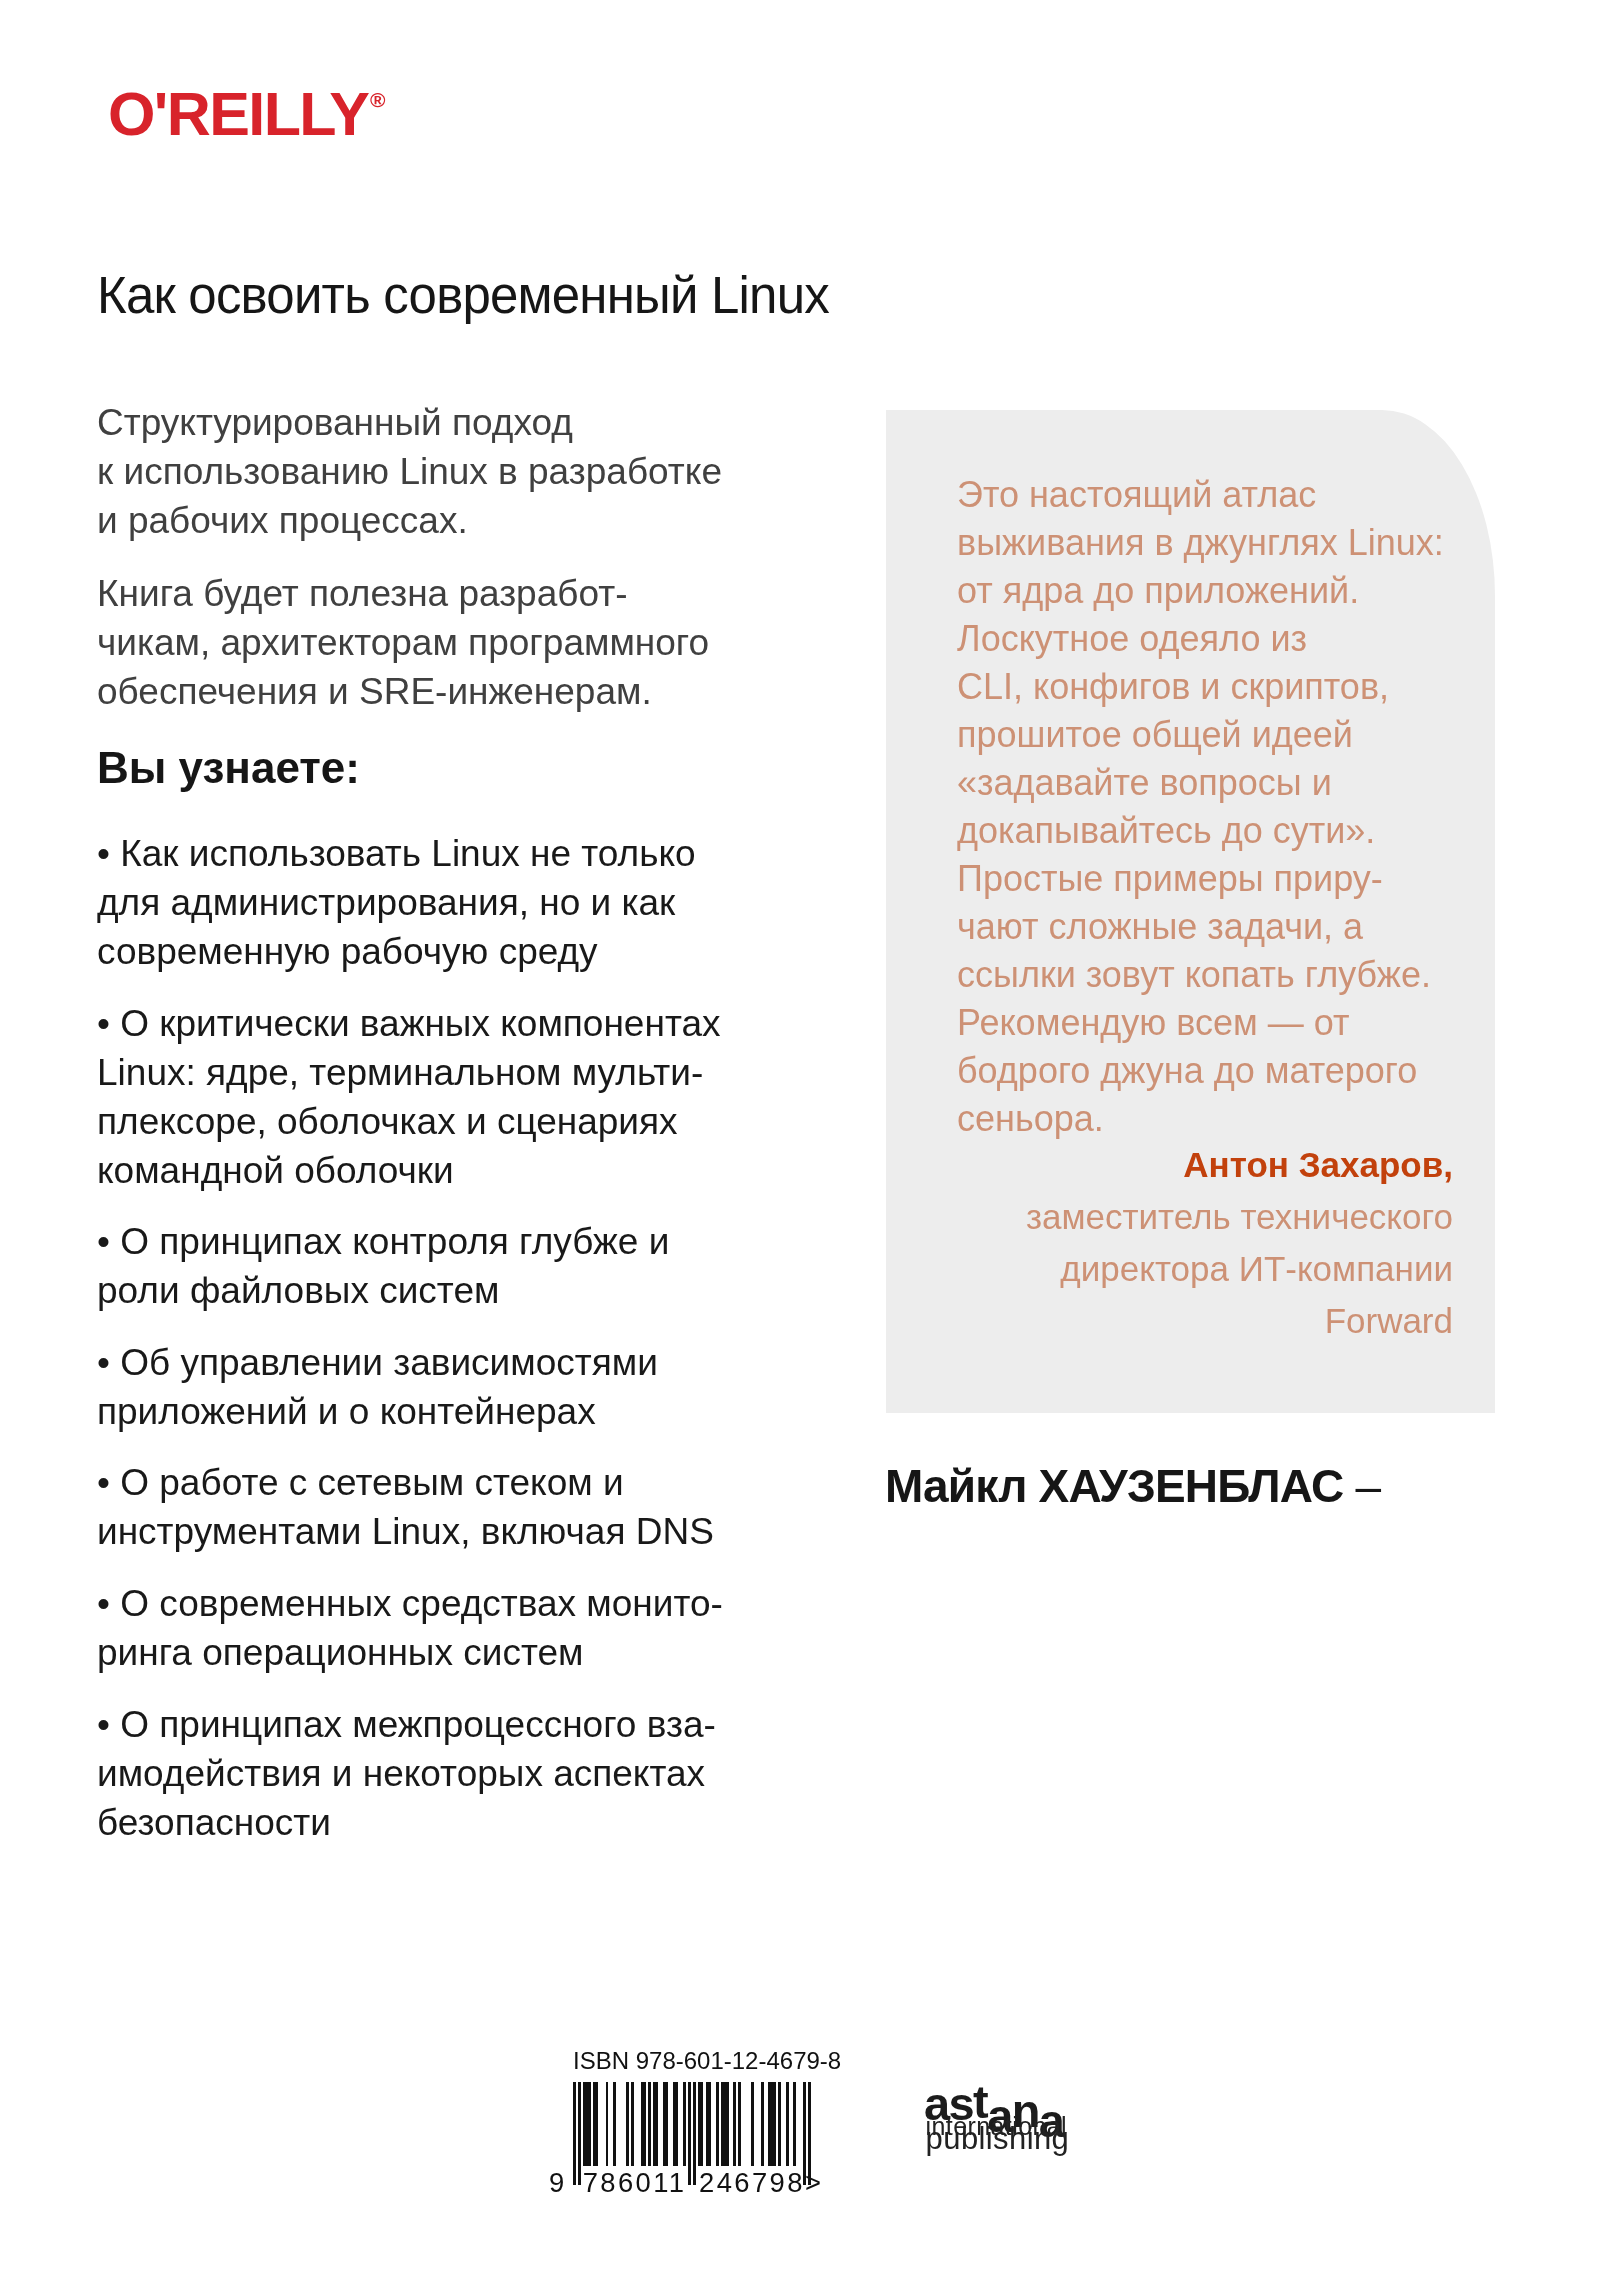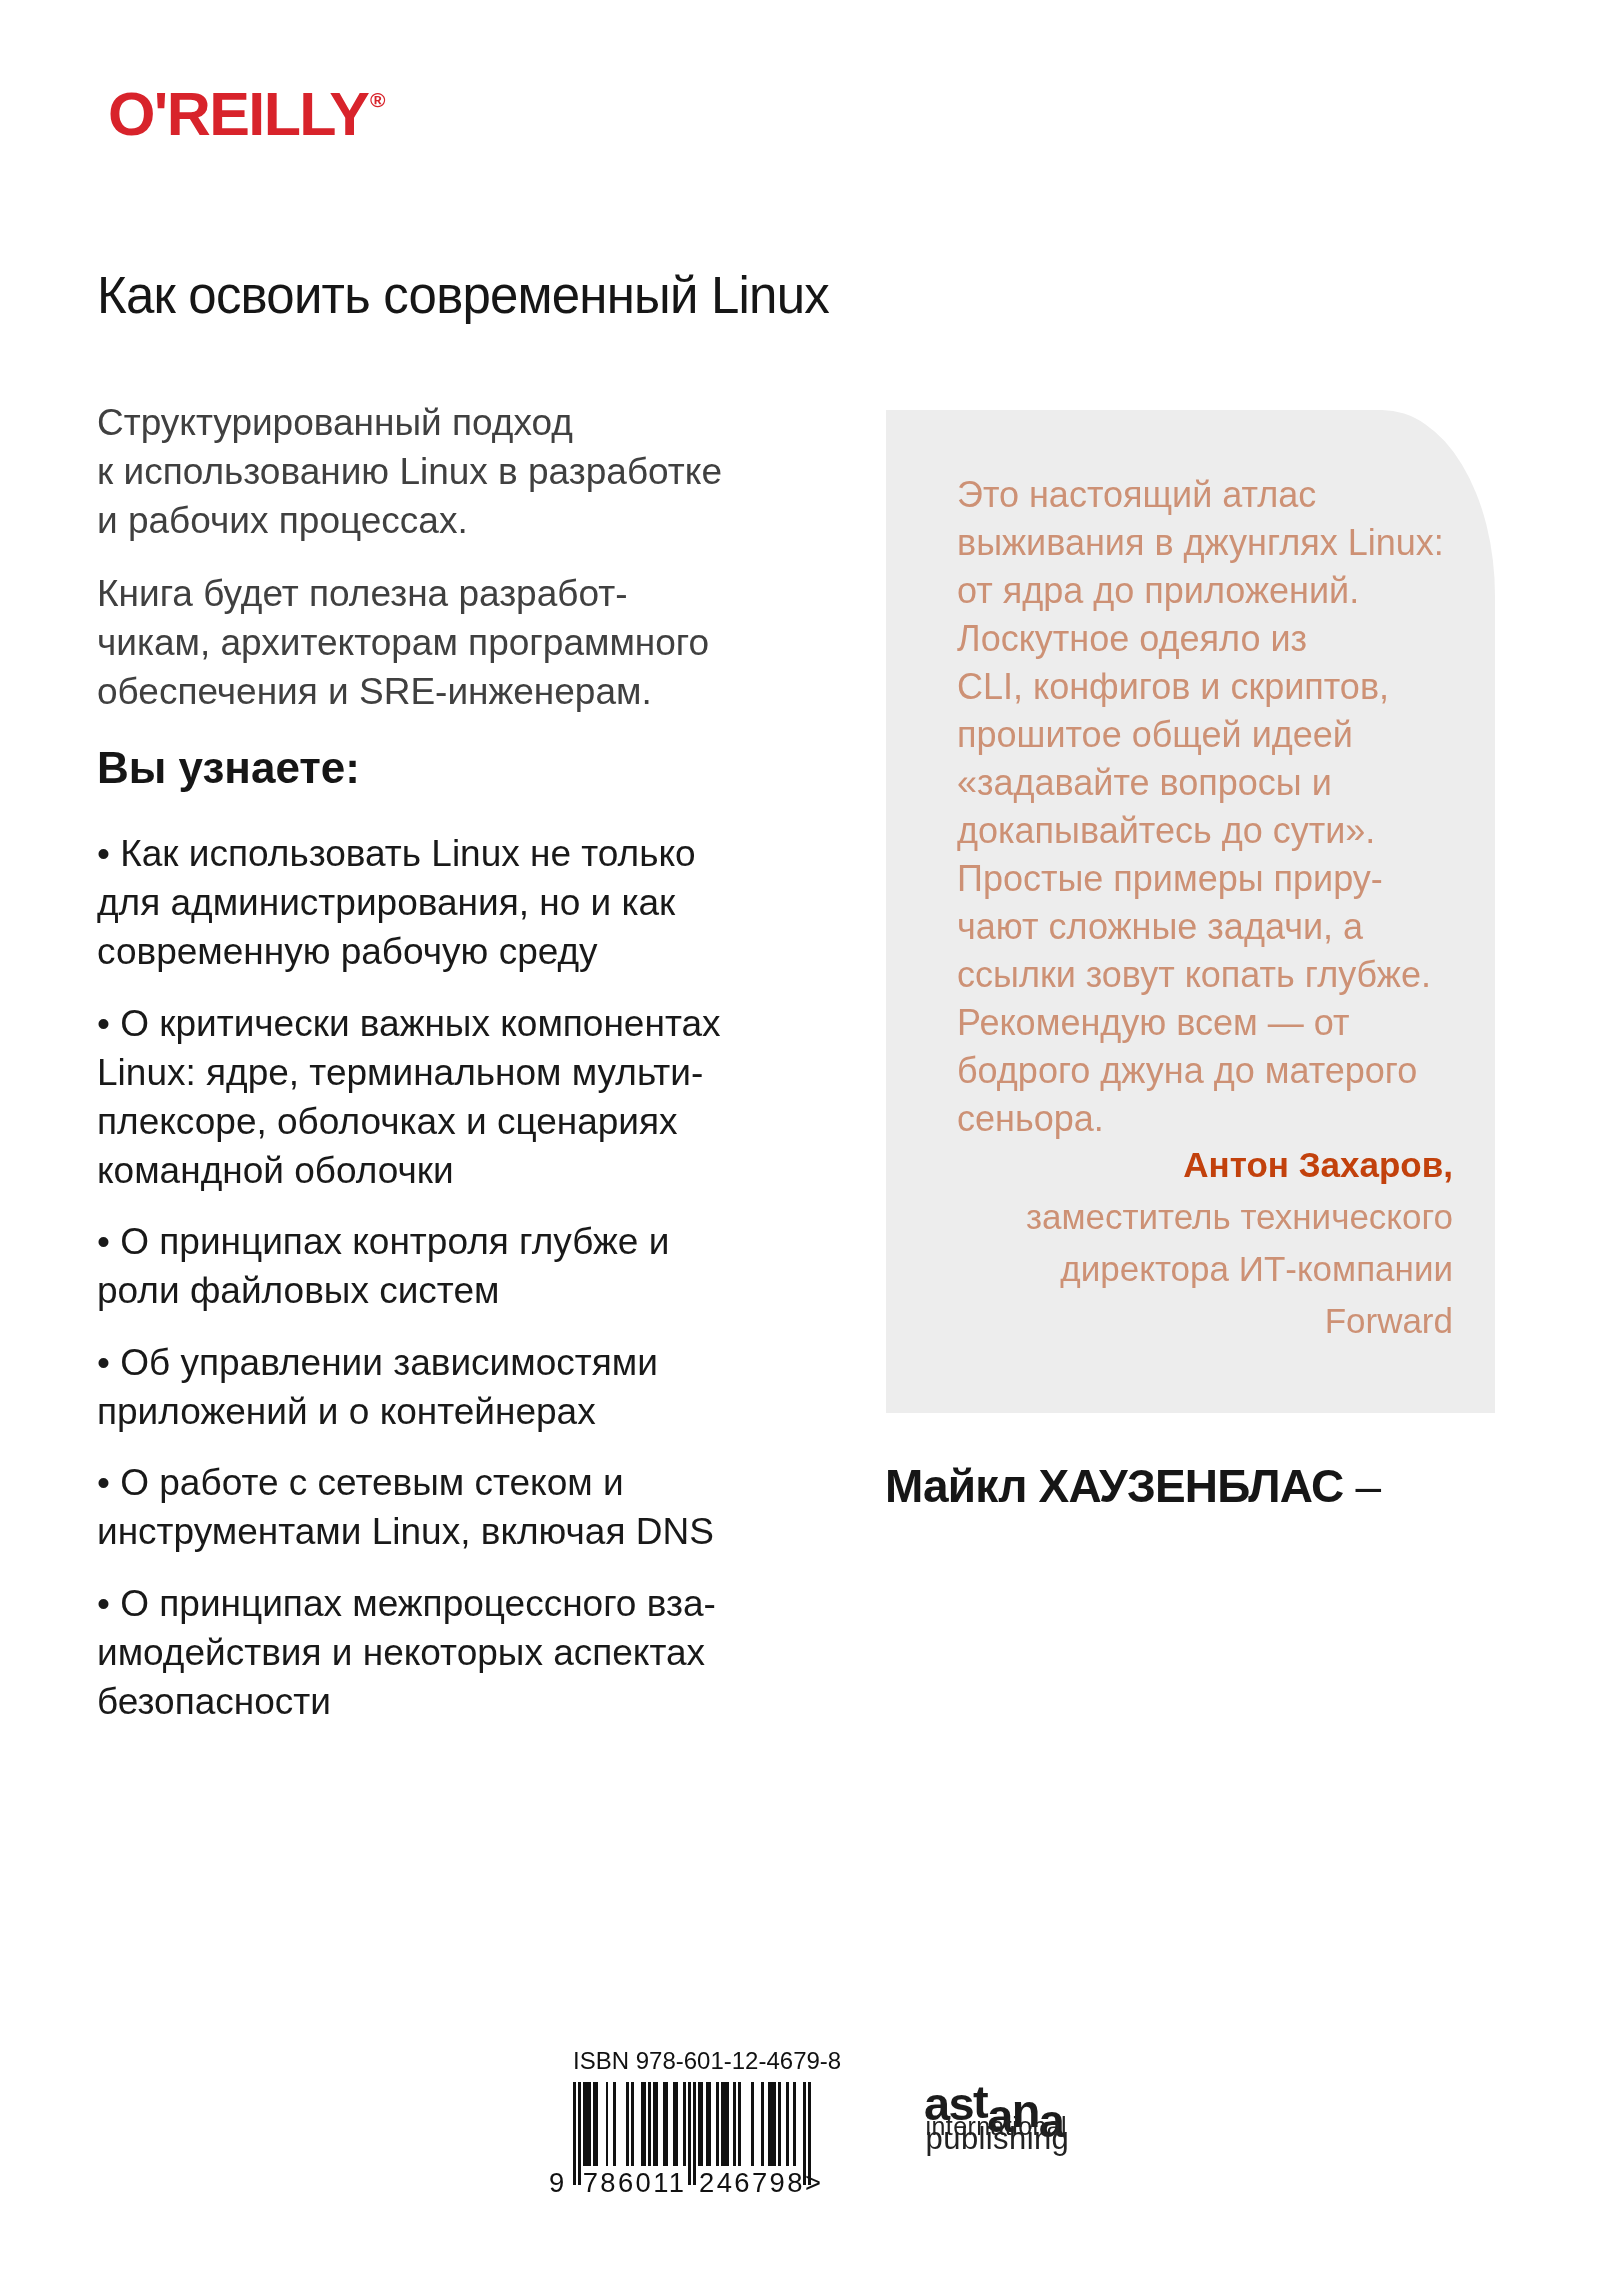--- a/index.html
+++ b/index.html
@@ -98,20 +98,22 @@
     <div class="bullet-item pre">• О критически важных компонентах
 Linux: ядре, терминальном мульти-
 плексоре, оболочках и сценариях
 командной оболочки</div>
     <div class="bullet-item pre">• О принципах контроля глубже и
 роли файловых систем</div>
     <div class="bullet-item pre">• Об управлении зависимостями
 приложений и о контейнерах</div>
     <div class="bullet-item pre">• О работе с сетевым стеком и
 инструментами Linux, включая DNS</div>
+    <div class="bullet-item pre">• О современных средствах монито-
+ринга операционных систем</div>
     <div class="bullet-item pre">• О принципах межпроцессного вза-
 имодействия и некоторых аспектах
 безопасности</div>
   </div>
 </div>
 
 <div id="quote-box" style="background: rgb(237, 237, 237);">
   <div id="quote-text" class="pre" style="color: rgb(205, 145, 117);">Это настоящий атлас
 выживания в джунглях Linux:
 от ядра до приложений.

